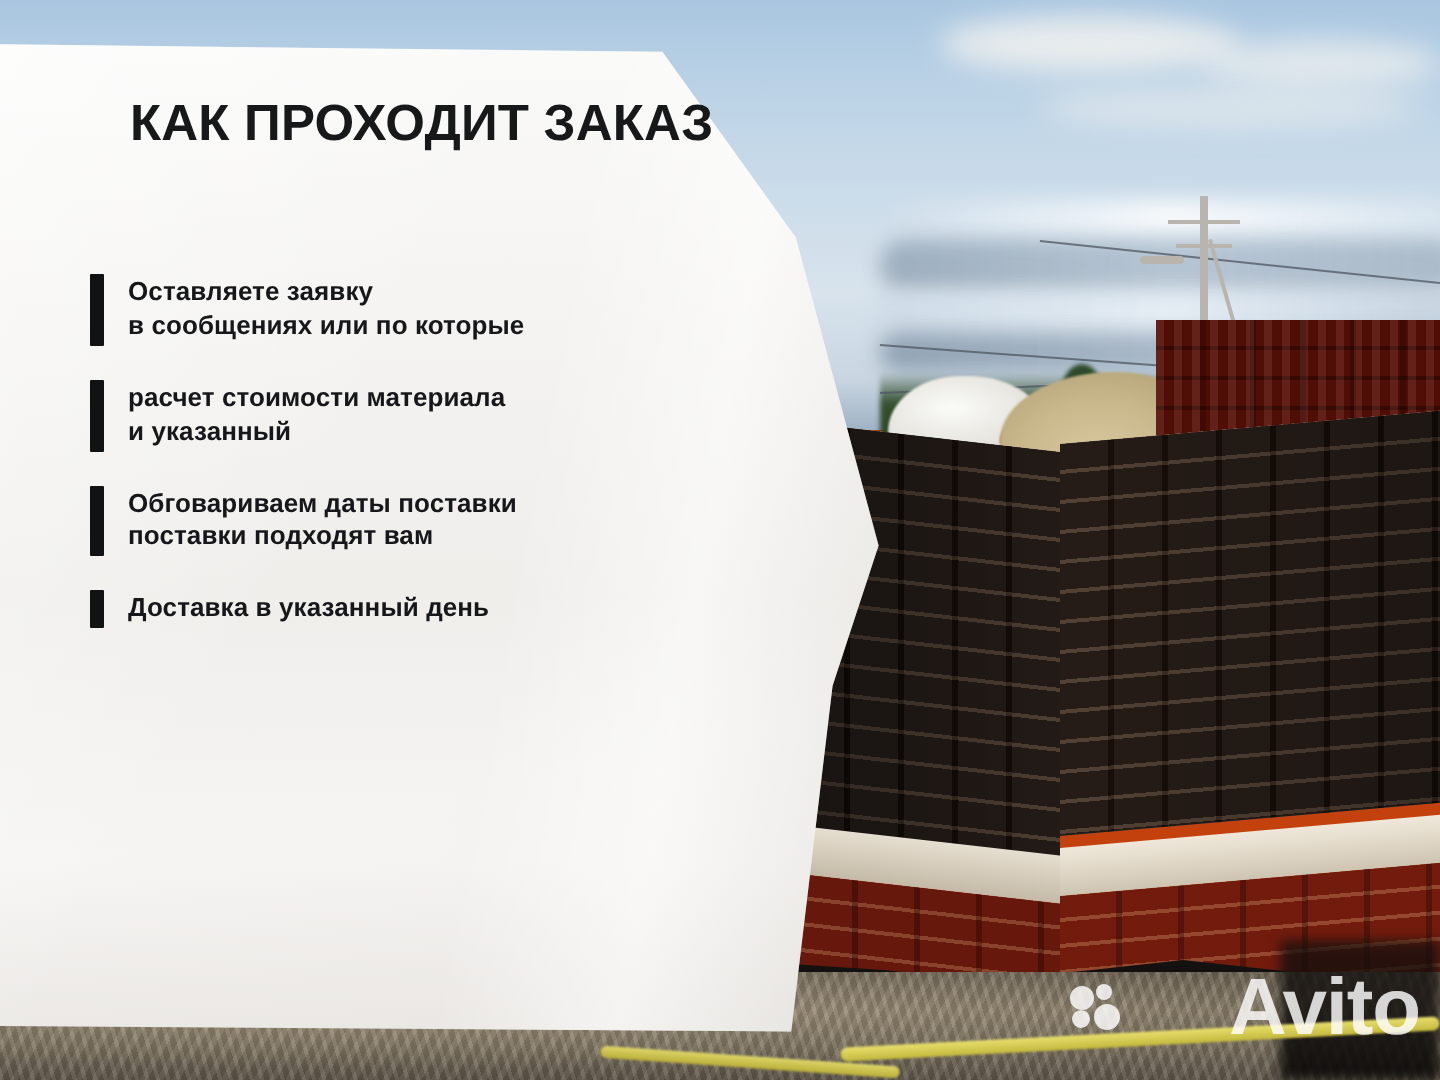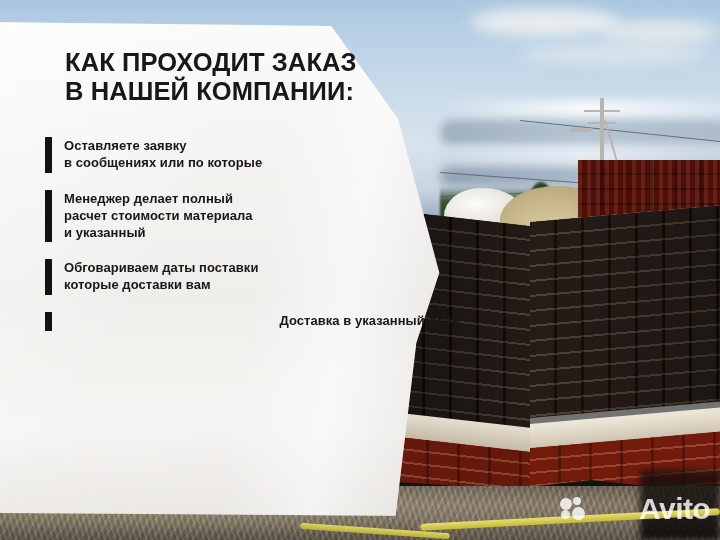--- a/index.html
+++ b/index.html
@@ -2,21 +2,21 @@
 <html><head>
 <meta charset="utf-8">
 <style>
   html,body{margin:0;padding:0;background:#000;}
   body{font-family:"Liberation Sans","DejaVu Sans",sans-serif;}
 
   #stage{
     position:relative;
     width:720px;height:540px;
     overflow:hidden;
-    background:#737373;
+    background:#c2410c;
   }
 
   
   .photo{position:absolute;inset:0;overflow:hidden;}
 
   
   .sky{
     position:absolute;left:0;top:0;width:720px;height:215px;
     background:
       linear-gradient(180deg,#a9c6e0 0%,#bcd3e6 22%,#cbdcea 45%,#d8e3ec 68%,#c9d6e2 88%,#9fb2c4 100%);
@@ -211,37 +211,37 @@
     font-size:13px;line-height:1.30;
     font-weight:bold;color:#16171a;
     letter-spacing:.05px;
     padding-top:1px;padding-bottom:1px;
   }
   .step-text .ln{display:block;white-space:nowrap;}
 
   .step.s1{margin-bottom:17px;}
   .step.s2{margin-bottom:17px;}
   .step.s3{margin-bottom:17px;}
-  .step.s4{margin-bottom:14px;justify-content:space-between;}
+  .step.s4{margin-bottom:14px;}
   .step.s5{margin-bottom:0;}
 
   
   .avito{
     position:absolute;right:10px;bottom:16px;
     display:flex;align-items:center;gap:6px;
     opacity:.82;
   }
   .avito-dots{position:relative;width:26px;height:24px;}
   .avito-dots i{position:absolute;border-radius:50%;background:#ffffff;display:block;}
   .avito-dots i.d1{left:0;top:1px;width:12px;height:12px;}
   .avito-dots i.d2{left:13px;top:0px;width:8px;height:8px;}
   .avito-dots i.d3{left:1px;top:13px;width:9px;height:9px;}
   .avito-dots i.d4{left:12px;top:10px;width:13px;height:13px;}
   .avito-word{
-    font-size:30px;font-weight:bold;color:#ffffff;
+    font-size:40px;font-weight:bold;color:#ffffff;
     letter-spacing:-.6px;line-height:1;
     font-family:"Liberation Sans",sans-serif;
     margin-left:47px;
   }
 </style>
 </head>
 <body>
 
 <div id="stage">
 
@@ -300,47 +300,45 @@
     <div class="hose2"></div>
   </div>
 
   <div class="panel"></div>
   <div class="panel-sheen"></div>
 
   <div class="content">
 
     <div class="title">
       <span class="ln">КАК ПРОХОДИТ ЗАКАЗ</span>
-      <span class="ln">В НАШЕЙ КОМПАНИИ:</span>
     </div>
 
     <div class="steps">
 
       <div class="step s1">
         <span class="bar"></span>
         <span class="step-text">
           <span class="ln">Оставляете заявку</span>
           <span class="ln">в сообщениях или по которые</span>
         </span>
       </div>
 
       <div class="step s2">
         <span class="bar"></span>
         <span class="step-text">
-          <span class="ln">Менеджер делает полный</span>
           <span class="ln">расчет стоимости материала</span>
           <span class="ln">и указанный</span>
         </span>
       </div>
 
       <div class="step s3">
         <span class="bar"></span>
         <span class="step-text">
           <span class="ln">Обговариваем даты поставки</span>
-          <span class="ln">которые доставки вам</span>
+          <span class="ln">поставки подходят вам</span>
         </span>
       </div>
 
       <div class="step s4">
         <span class="bar"></span>
         <span class="step-text">
           <span class="ln">Доставка в указанный день</span>
         </span>
       </div>
 

